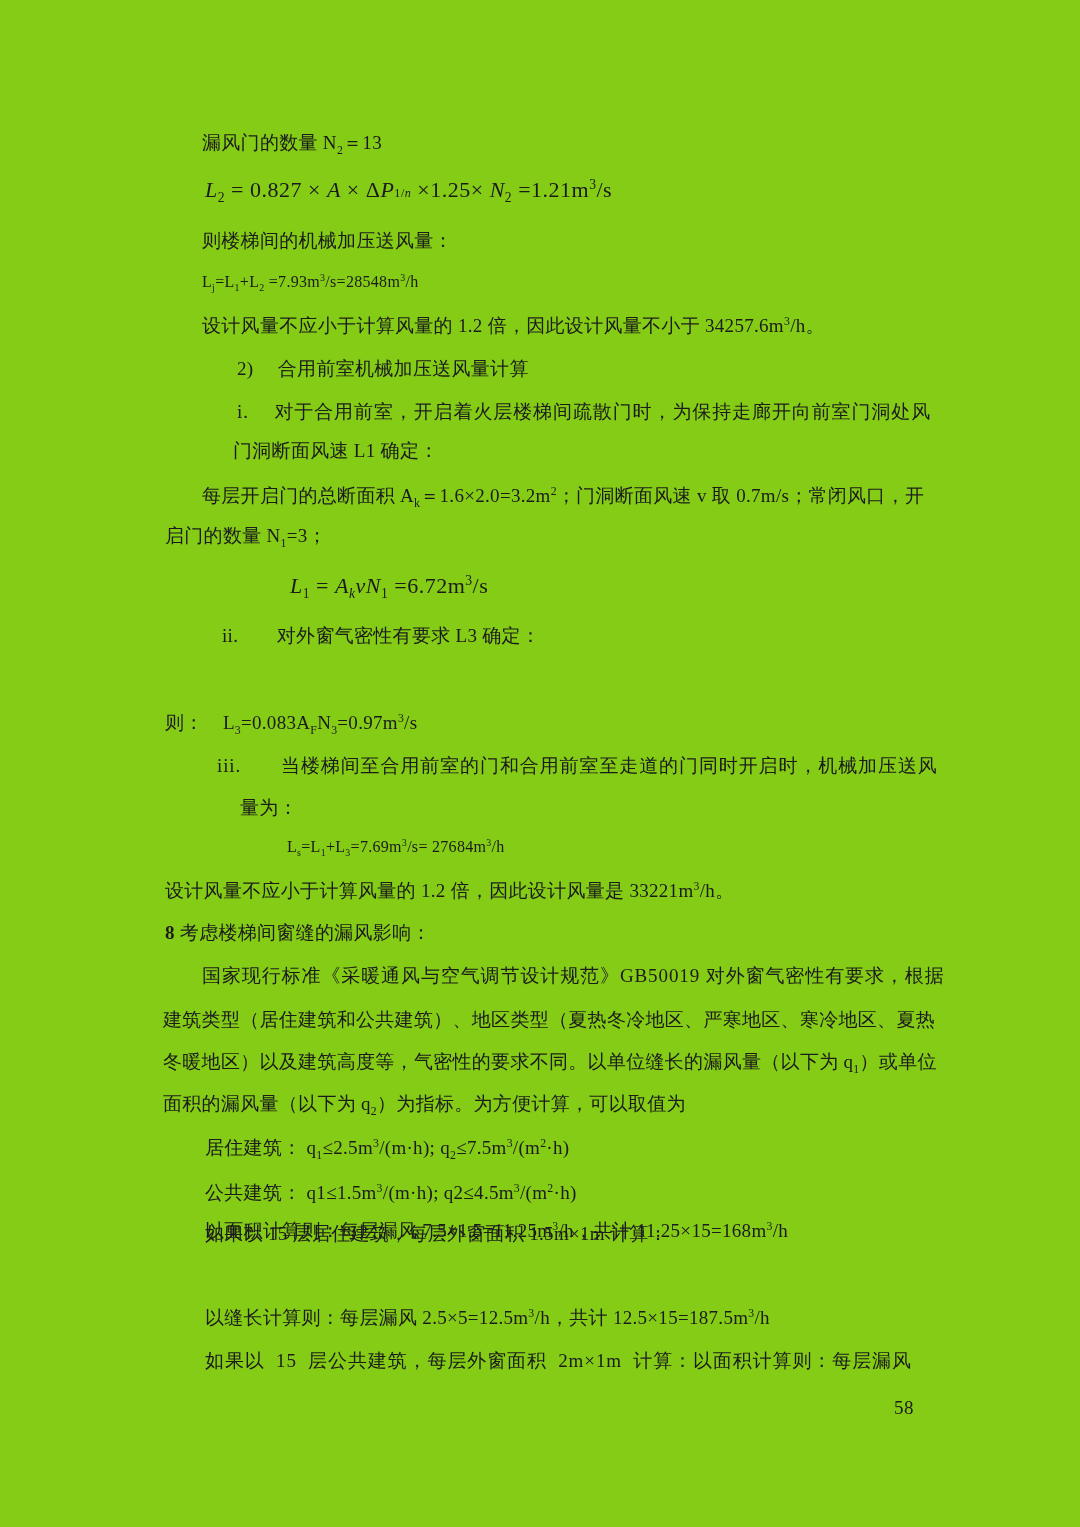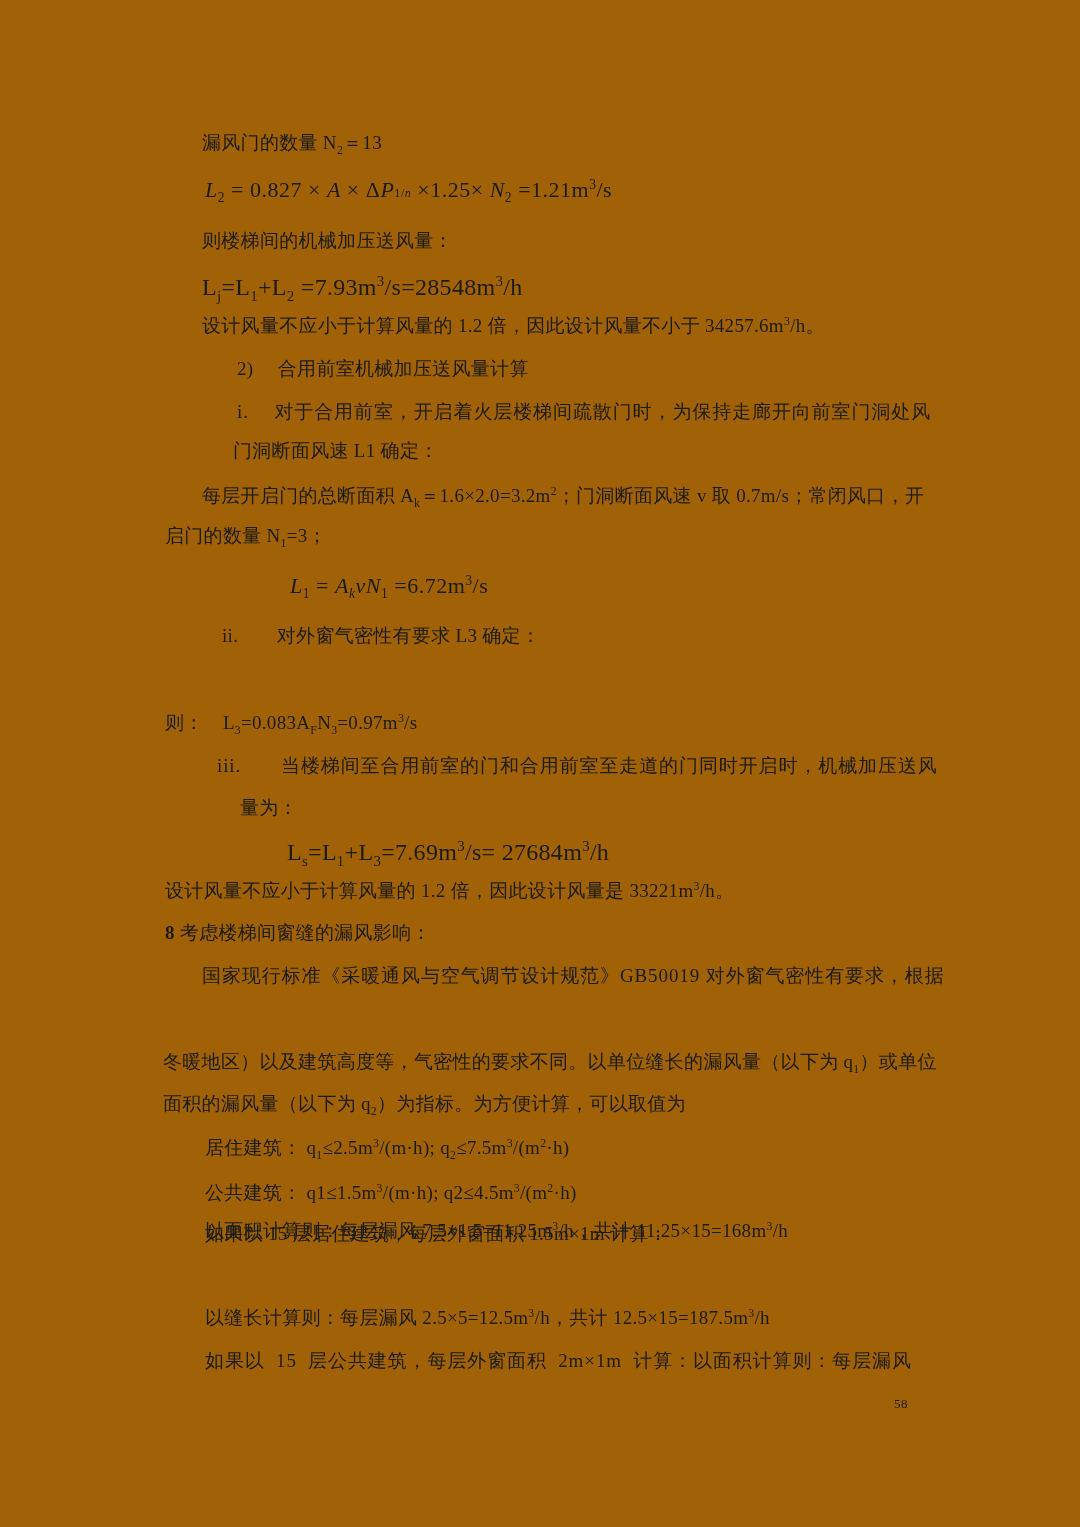--- a/index.html
+++ b/index.html
@@ -1,36 +1,36 @@
 <!DOCTYPE html>
 <html><head>
 <meta charset="utf-8">
 <style>
   html,body{margin:0;padding:0;background:#e8e8e8;}
   .page{
     position:relative;
     width:1080px;height:1527px;
-    background:#a16207;
+    background:#84cc16;
     overflow:hidden;
     font-family:"Liberation Serif","DejaVu Serif",serif;
     color:#1b1b1b;
   }
   .ln{
     position:absolute;
     white-space:pre;
     font-size:19px;
     line-height:1.3;
     letter-spacing:0.3px;
   }
   .ln sub{font-size:0.62em;line-height:0;}
   .ln sup{font-size:0.62em;line-height:0;}
   .formula{font-size:22px;letter-spacing:0.5px;}
   .formula .sf{font-size:0.55em;vertical-align:45%;}
-  .eq{font-size:24px;}
-  .pagenum{font-size:13px;letter-spacing:0.5px;}
+  .eq{font-size:16px;}
+  .pagenum{font-size:19px;letter-spacing:0.5px;}
   .stretch{letter-spacing:0.9px;}
 </style>
 </head>
 <body>
 
 <div class="page">
 
   <div class="ln" style="top:131px;left:202px;">漏风门的数量 N<sub>2</sub>＝13</div>
   <div class="ln formula" style="top:176px;left:205px;"><i>L</i><sub>2</sub> = 0.827 × <i>A</i> × Δ<i>P</i><sup class="sf">1/<i>n</i></sup> ×1.25× <i>N</i><sub>2</sub> =1.21m<sup>3</sup>/s</div>
   <div class="ln" style="top:229px;left:202px;">则楼梯间的机械加压送风量：</div>
@@ -43,20 +43,21 @@
   <div class="ln" style="top:524px;left:165px;">启门的数量 N<sub>1</sub>=3；</div>
   <div class="ln formula" style="top:572px;left:290px;"><i>L</i><sub>1</sub> = <i>A</i><sub><i>k</i></sub><i>vN</i><sub>1</sub> =6.72m<sup>3</sup>/s</div>
   <div class="ln" style="top:624px;left:222px;">ii.　　对外窗气密性有要求 L3 确定：</div>
   <div class="ln" style="top:711px;left:165px;">则：　L<sub>3</sub>=0.083A<sub>F</sub>N<sub>3</sub>=0.97m<sup>3</sup>/s</div>
   <div class="ln stretch" style="top:754px;left:217px;">iii.　　当楼梯间至合用前室的门和合用前室至走道的门同时开启时，机械加压送风</div>
   <div class="ln" style="top:796px;left:240px;">量为：</div>
   <div class="ln eq" style="top:837px;left:287px;">L<sub>s</sub>=L<sub>1</sub>+L<sub>3</sub>=7.69m<sup>3</sup>/s= 27684m<sup>3</sup>/h</div>
   <div class="ln" style="top:879px;left:165px;">设计风量不应小于计算风量的 1.2 倍，因此设计风量是 33221m<sup>3</sup>/h。</div>
   <div class="ln" style="top:921px;left:165px;"><b>8</b> 考虑楼梯间窗缝的漏风影响：</div>
   <div class="ln stretch" style="top:964px;left:202px;">国家现行标准《采暖通风与空气调节设计规范》GB50019 对外窗气密性有要求，根据</div>
+  <div class="ln" style="top:1008px;left:163px;">建筑类型（居住建筑和公共建筑）、地区类型（夏热冬冷地区、严寒地区、寒冷地区、夏热</div>
   <div class="ln" style="top:1050px;left:163px;">冬暖地区）以及建筑高度等，气密性的要求不同。以单位缝长的漏风量（以下为 q<sub>1</sub>）或单位</div>
   <div class="ln" style="top:1092px;left:163px;">面积的漏风量（以下为 q<sub>2</sub>）为指标。为方便计算，可以取值为</div>
   <div class="ln" style="top:1136px;left:205px;">居住建筑： q<sub>1</sub>≤2.5m<sup>3</sup>/(m·h); q<sub>2</sub>≤7.5m<sup>3</sup>/(m<sup>2</sup>·h)</div>
   <div class="ln" style="top:1181px;left:205px;">公共建筑： q1≤1.5m<sup>3</sup>/(m·h); q2≤4.5m<sup>3</sup>/(m<sup>2</sup>·h)</div>
   <div class="ln" style="top:1222px;left:205px;">如果以 15 层居住建筑，每层外窗面积 1.5m×1m 计算：</div>
   <div class="ln" style="top:1219px;left:205px;">以面积计算则：每层漏风 7.5×1.5=11.25m<sup>3</sup>/h，共计 11.25×15=168m<sup>3</sup>/h</div>
   <div class="ln" style="top:1306px;left:205px;">以缝长计算则：每层漏风 2.5×5=12.5m<sup>3</sup>/h，共计 12.5×15=187.5m<sup>3</sup>/h</div>
   <div class="ln stretch" style="top:1349px;left:205px;">如果以  15  层公共建筑，每层外窗面积  2m×1m  计算：以面积计算则：每层漏风</div>
 
   <div class="ln pagenum" style="top:1396px;left:894px;">58</div>

